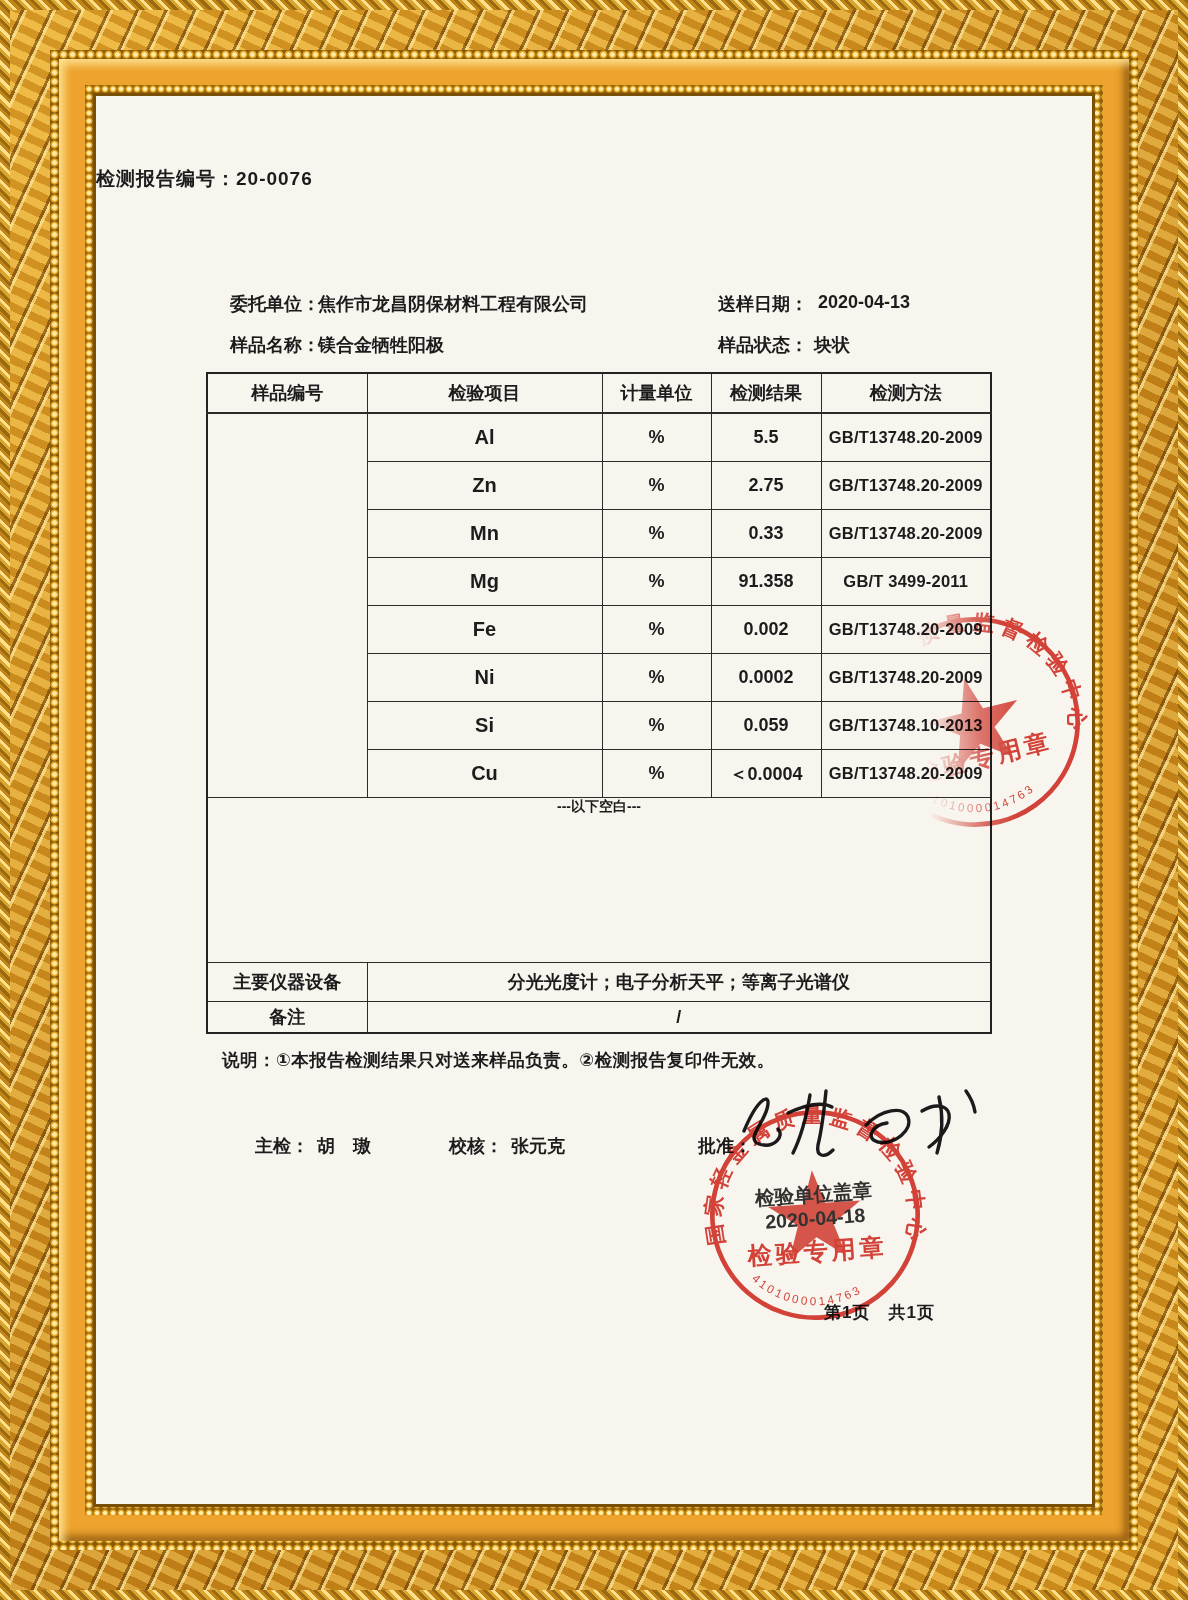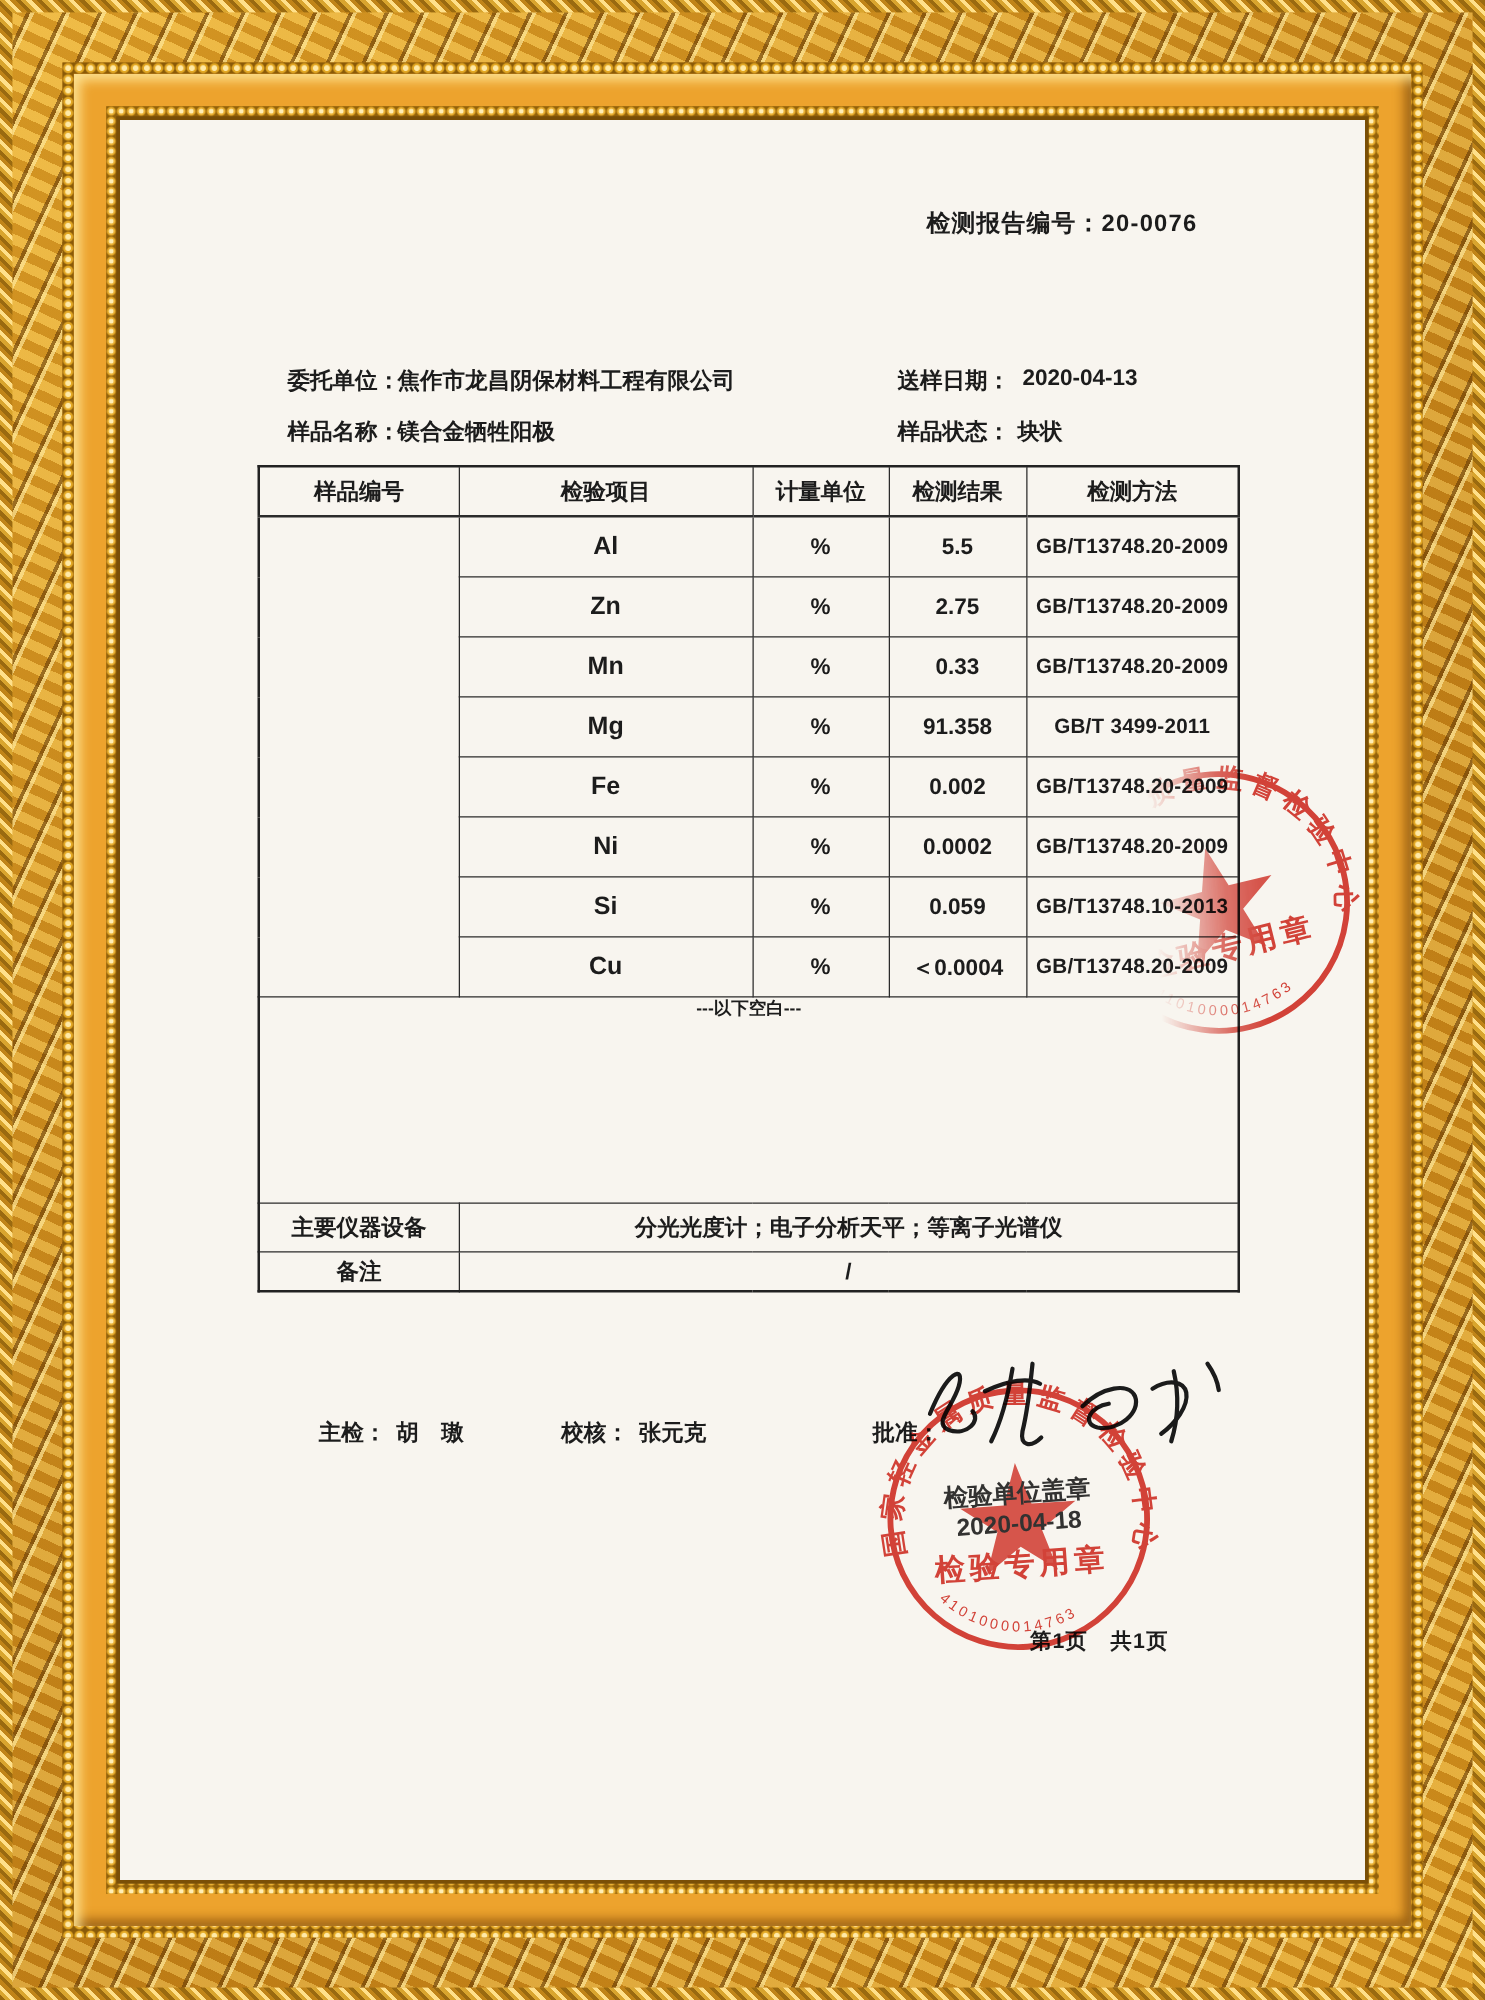--- a/index.html
+++ b/index.html
@@ -26,21 +26,21 @@
     box-shadow:inset 5px 5px 9px rgba(255,230,150,.95), inset -5px -5px 9px rgba(128,74,8,.8);}
   .frame-l5{width:100%;height:100%;box-sizing:border-box;padding:8px;
     background-color:#c8861a;
     background-image:radial-gradient(circle at 4px 4px,#ffeeb4 0 1.7px,#e8ad2c 2.2px 3px,#93620a 4px 5.5px);
     background-size:8px 8px;}
   .frame-l6{width:100%;height:100%;box-sizing:border-box;padding:3px;background:#7a4f06;}
 
   
   .paper{position:relative;width:100%;height:100%;background:#f8f5ef;overflow:hidden;color:#1c1c1c;}
 
-  .report-no{position:absolute;top:70px;left:0;right:134px;text-align:right;font-size:19px;font-weight:600;letter-spacing:1px;}
+  .report-no{position:absolute;top:70px;left:0;right:134px;text-align:left;font-size:19px;font-weight:600;letter-spacing:1px;}
   .title{position:absolute;top:112px;left:0;width:100%;text-align:center;font-size:30px;font-weight:700;letter-spacing:2px;}
   .title span{border-bottom:2.5px solid #161616;padding:0 4px 4px;}
 
   .meta span{position:absolute;font-size:18px;font-weight:600;white-space:nowrap;}
   .m-r1{top:196px;} .m-r2{top:237px;}
   .lab-client{left:134px;} .val-client{left:222px;font-size:17.5px;}
   .lab-date{left:622px;} .val-date{left:722px;}
   .lab-name{left:134px;} .val-name{left:222px;}
   .lab-state{left:622px;} .val-state{left:718px;}
   .m-r1.lab-client,.m-r1.val-client,.m-r1.lab-date,.m-r1.val-date{top:196px;}
@@ -175,20 +175,21 @@
             <td>主要仪器设备</td>
             <td class="v-left" colspan="4">分光光度计；电子分析天平；等离子光谱仪</td>
           </tr>
           <tr class="remark-row">
             <td>备注</td>
             <td class="v-left" colspan="4">/</td>
           </tr>
         </tbody>
                 </table>
 
+        <div class="note">说明：①本报告检测结果只对送来样品负责。②检测报告复印件无效。</div>
 
         <div class="sig sig-1">
           <span>主检：</span><span class="nm">胡　璈</span>
         </div>
         <div class="sig sig-2">
           <span>校核：</span><span class="nm">张元克</span>
         </div>
         <div class="sig sig-3">
           <span>批准：</span>
         </div>

